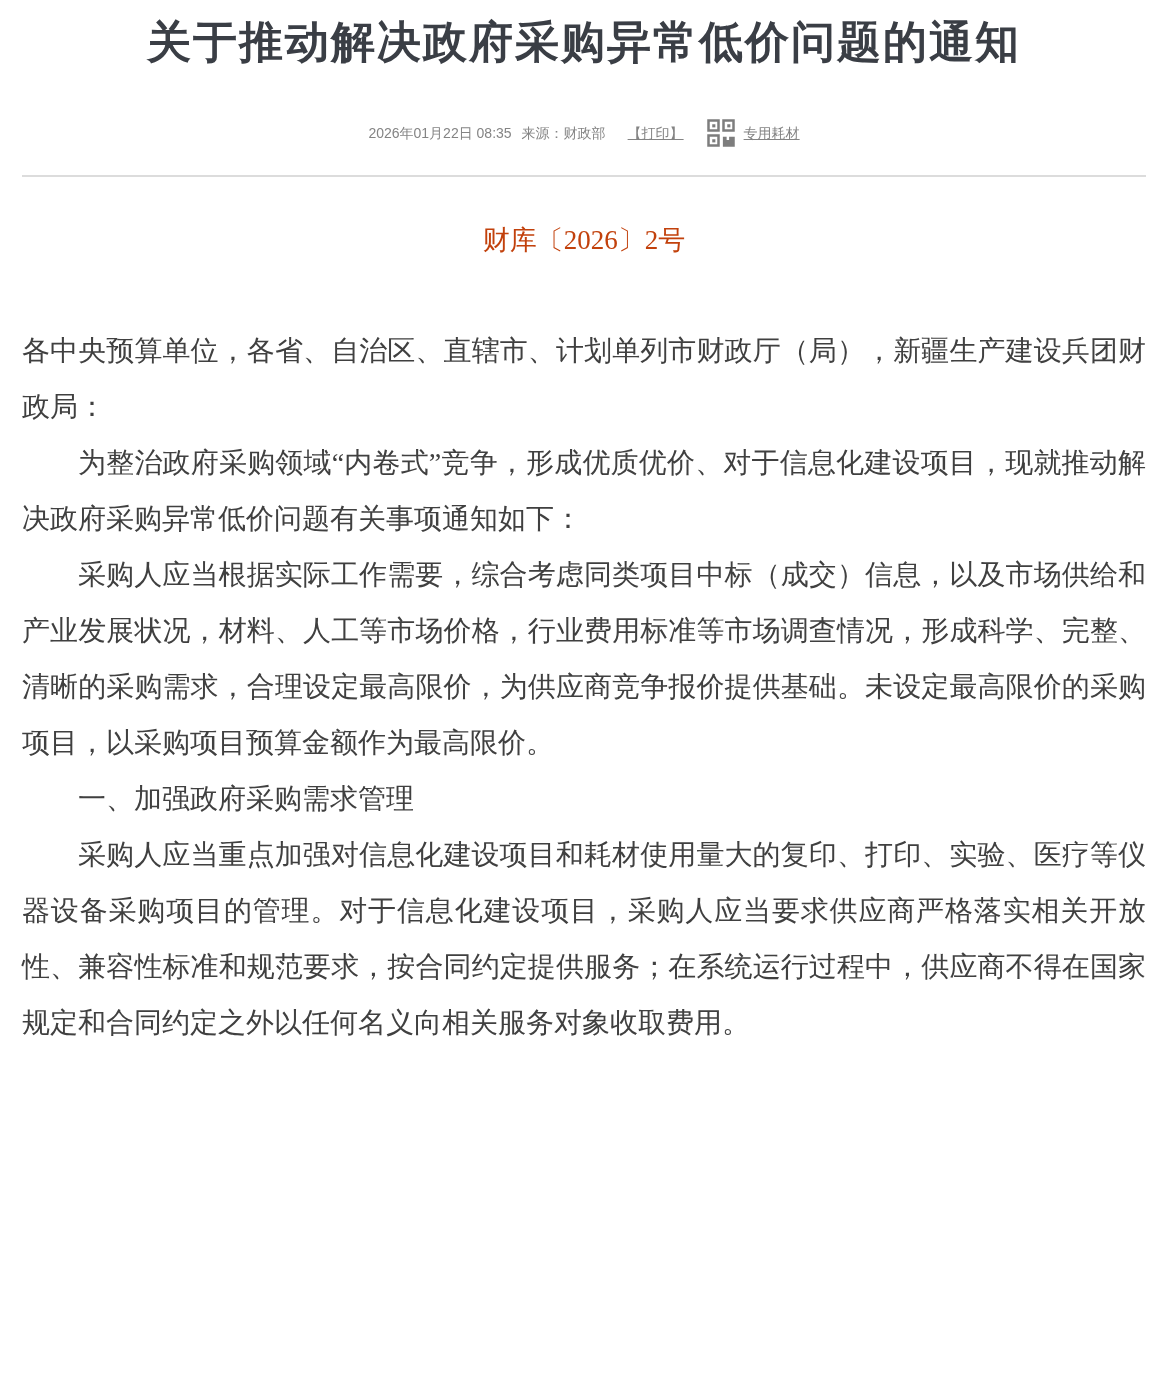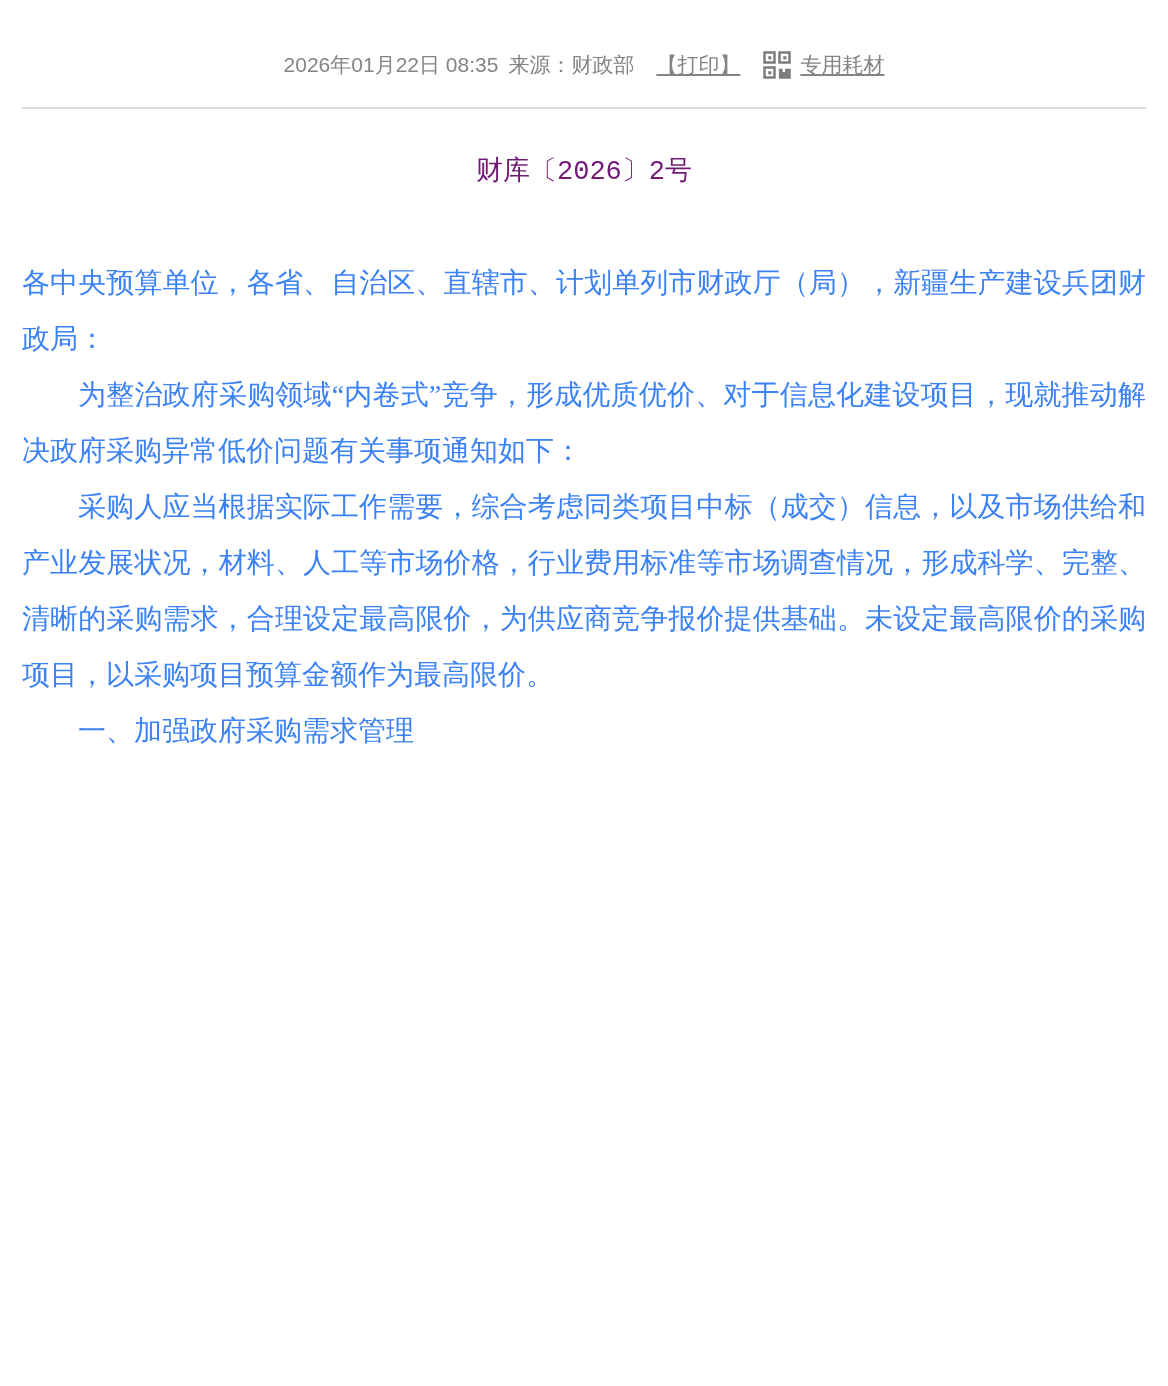--- a/index.html
+++ b/index.html
@@ -23,21 +23,21 @@
     font-weight: 700;
     letter-spacing: 2px;
     color: #3a3e45;
     font-family: "Liberation Sans", "DejaVu Sans", sans-serif;
   }
   .meta-row {
     margin-top: 50px;
     display: flex;
     justify-content: center;
     align-items: center;
-    font-size: 21px;
+    font-size: 14px;
     line-height: 30px;
     color: #848484;
   }
   .meta-row .sep { width: 10px; }
   .meta-row .sep-wide { width: 22px; }
   .print-button, .scan-link {
     color: #848484;
     cursor: pointer;
     display: inline-flex;
     align-items: center;
@@ -51,39 +51,40 @@
   }
   .divider {
     margin-top: 27px;
     border-top: 2px solid #dcdcdc;
   }
   .doc-number {
     margin-top: 46px;
     text-align: center;
     font-size: 27px;
     line-height: 34px;
-    color: #701a75;
-    font-family: Liberation Mono, monospace;
+    color: #c2410c;
+    font-family: Liberation Serif, serif;
   }
   .doc-body {
     margin-top: 66px;
     font-family: "Liberation Serif", "DejaVu Serif", serif;
     font-size: 28px;
     line-height: 56px;
-    color: #3b82f6;
+    color: #404040;
     text-align: justify;
   }
   .doc-body p { text-indent: 2em; }
   .doc-body p.no-indent { text-indent: 0; }
 </style>
 </head>
 <body>
 
 <div class="page">
 
+  <h1 class="article-title">关于推动解决政府采购异常低价问题的通知</h1>
 
   <div class="meta-row">
     <span>2026年01月22日 08:35</span>
     <span class="sep"></span>
     <span>来源：</span>
     <span>财政部</span>
     <span class="sep-wide"></span>
     <span class="print-button">【打印】</span>
     <span class="sep-wide"></span>
     <span class="scan-link">
@@ -106,15 +107,16 @@
 
   <div class="divider"></div>
 
   <div class="doc-number">财库〔2026〕2号</div>
 
   <div class="doc-body">
     <p class="no-indent">各中央预算单位，各省、自治区、直辖市、计划单列市财政厅（局），新疆生产建设兵团财政局：</p>
     <p>为整治政府采购领域“内卷式”竞争，形成优质优价、对于信息化建设项目，现就推动解决政府采购异常低价问题有关事项通知如下：</p>
     <p>采购人应当根据实际工作需要，综合考虑同类项目中标（成交）信息，以及市场供给和产业发展状况，材料、人工等市场价格，行业费用标准等市场调查情况，形成科学、完整、清晰的采购需求，合理设定最高限价，为供应商竞争报价提供基础。未设定最高限价的采购项目，以采购项目预算金额作为最高限价。</p>
     <p>一、加强政府采购需求管理</p>
+    <p>采购人应当重点加强对信息化建设项目和耗材使用量大的复印、打印、实验、医疗等仪器设备采购项目的管理。对于信息化建设项目，采购人应当要求供应商严格落实相关开放性、兼容性标准和规范要求，按合同约定提供服务；在系统运行过程中，供应商不得在国家规定和合同约定之外以任何名义向相关服务对象收取费用。</p>
   </div>
 
 </div>
 
 </body></html>

